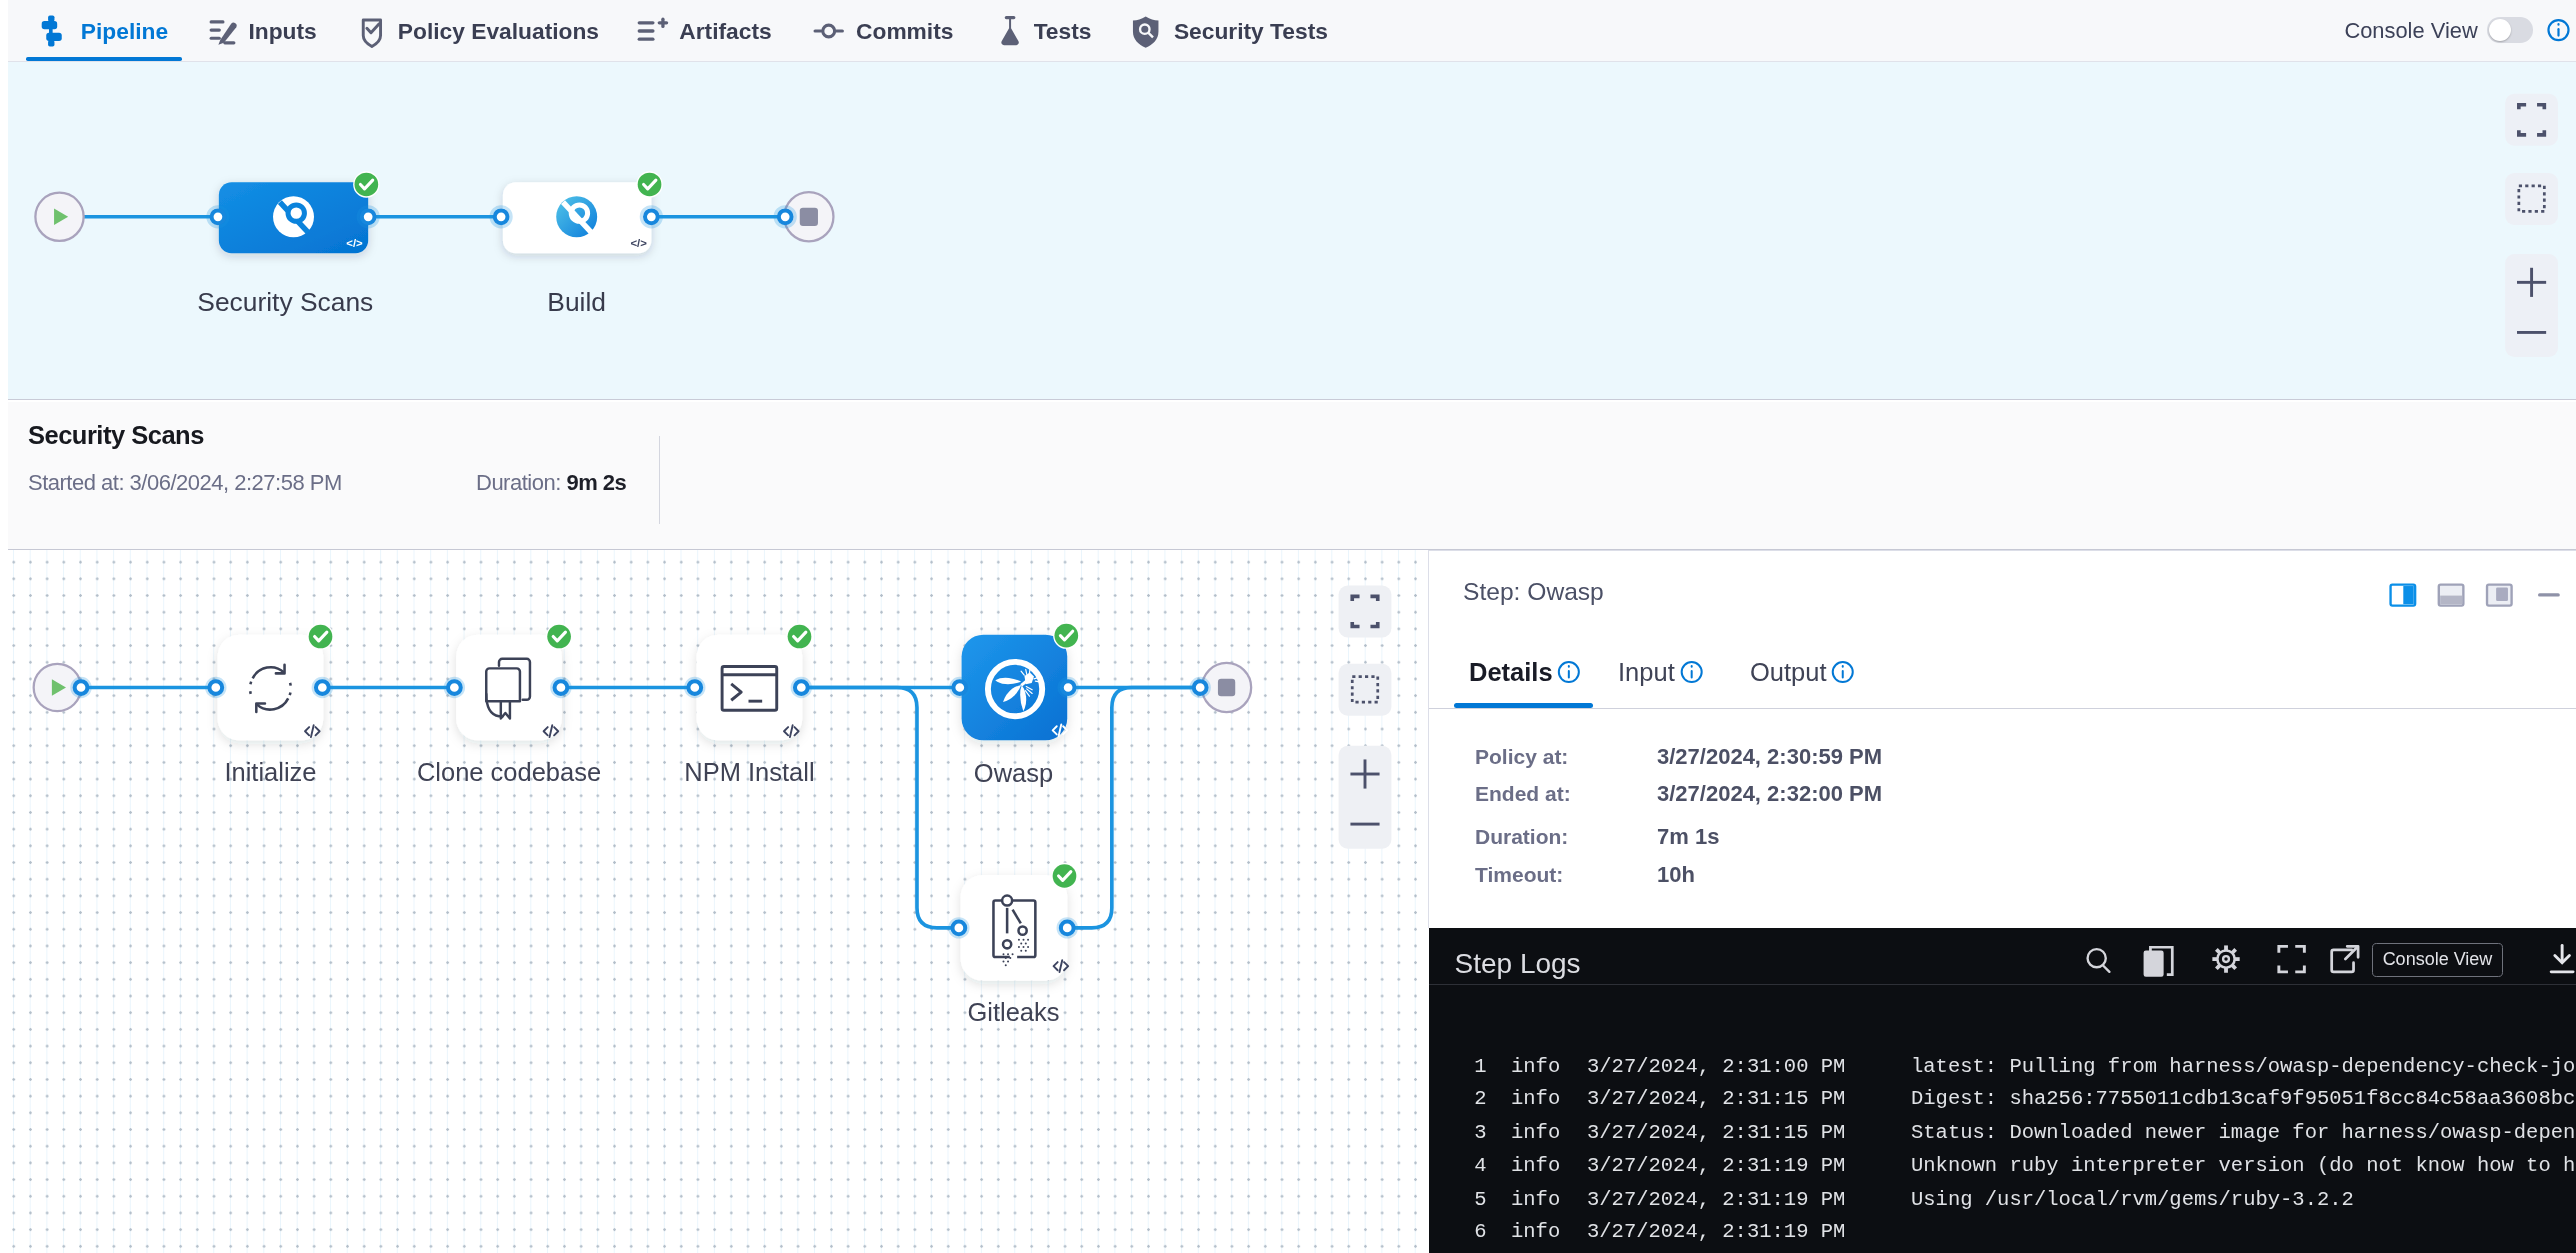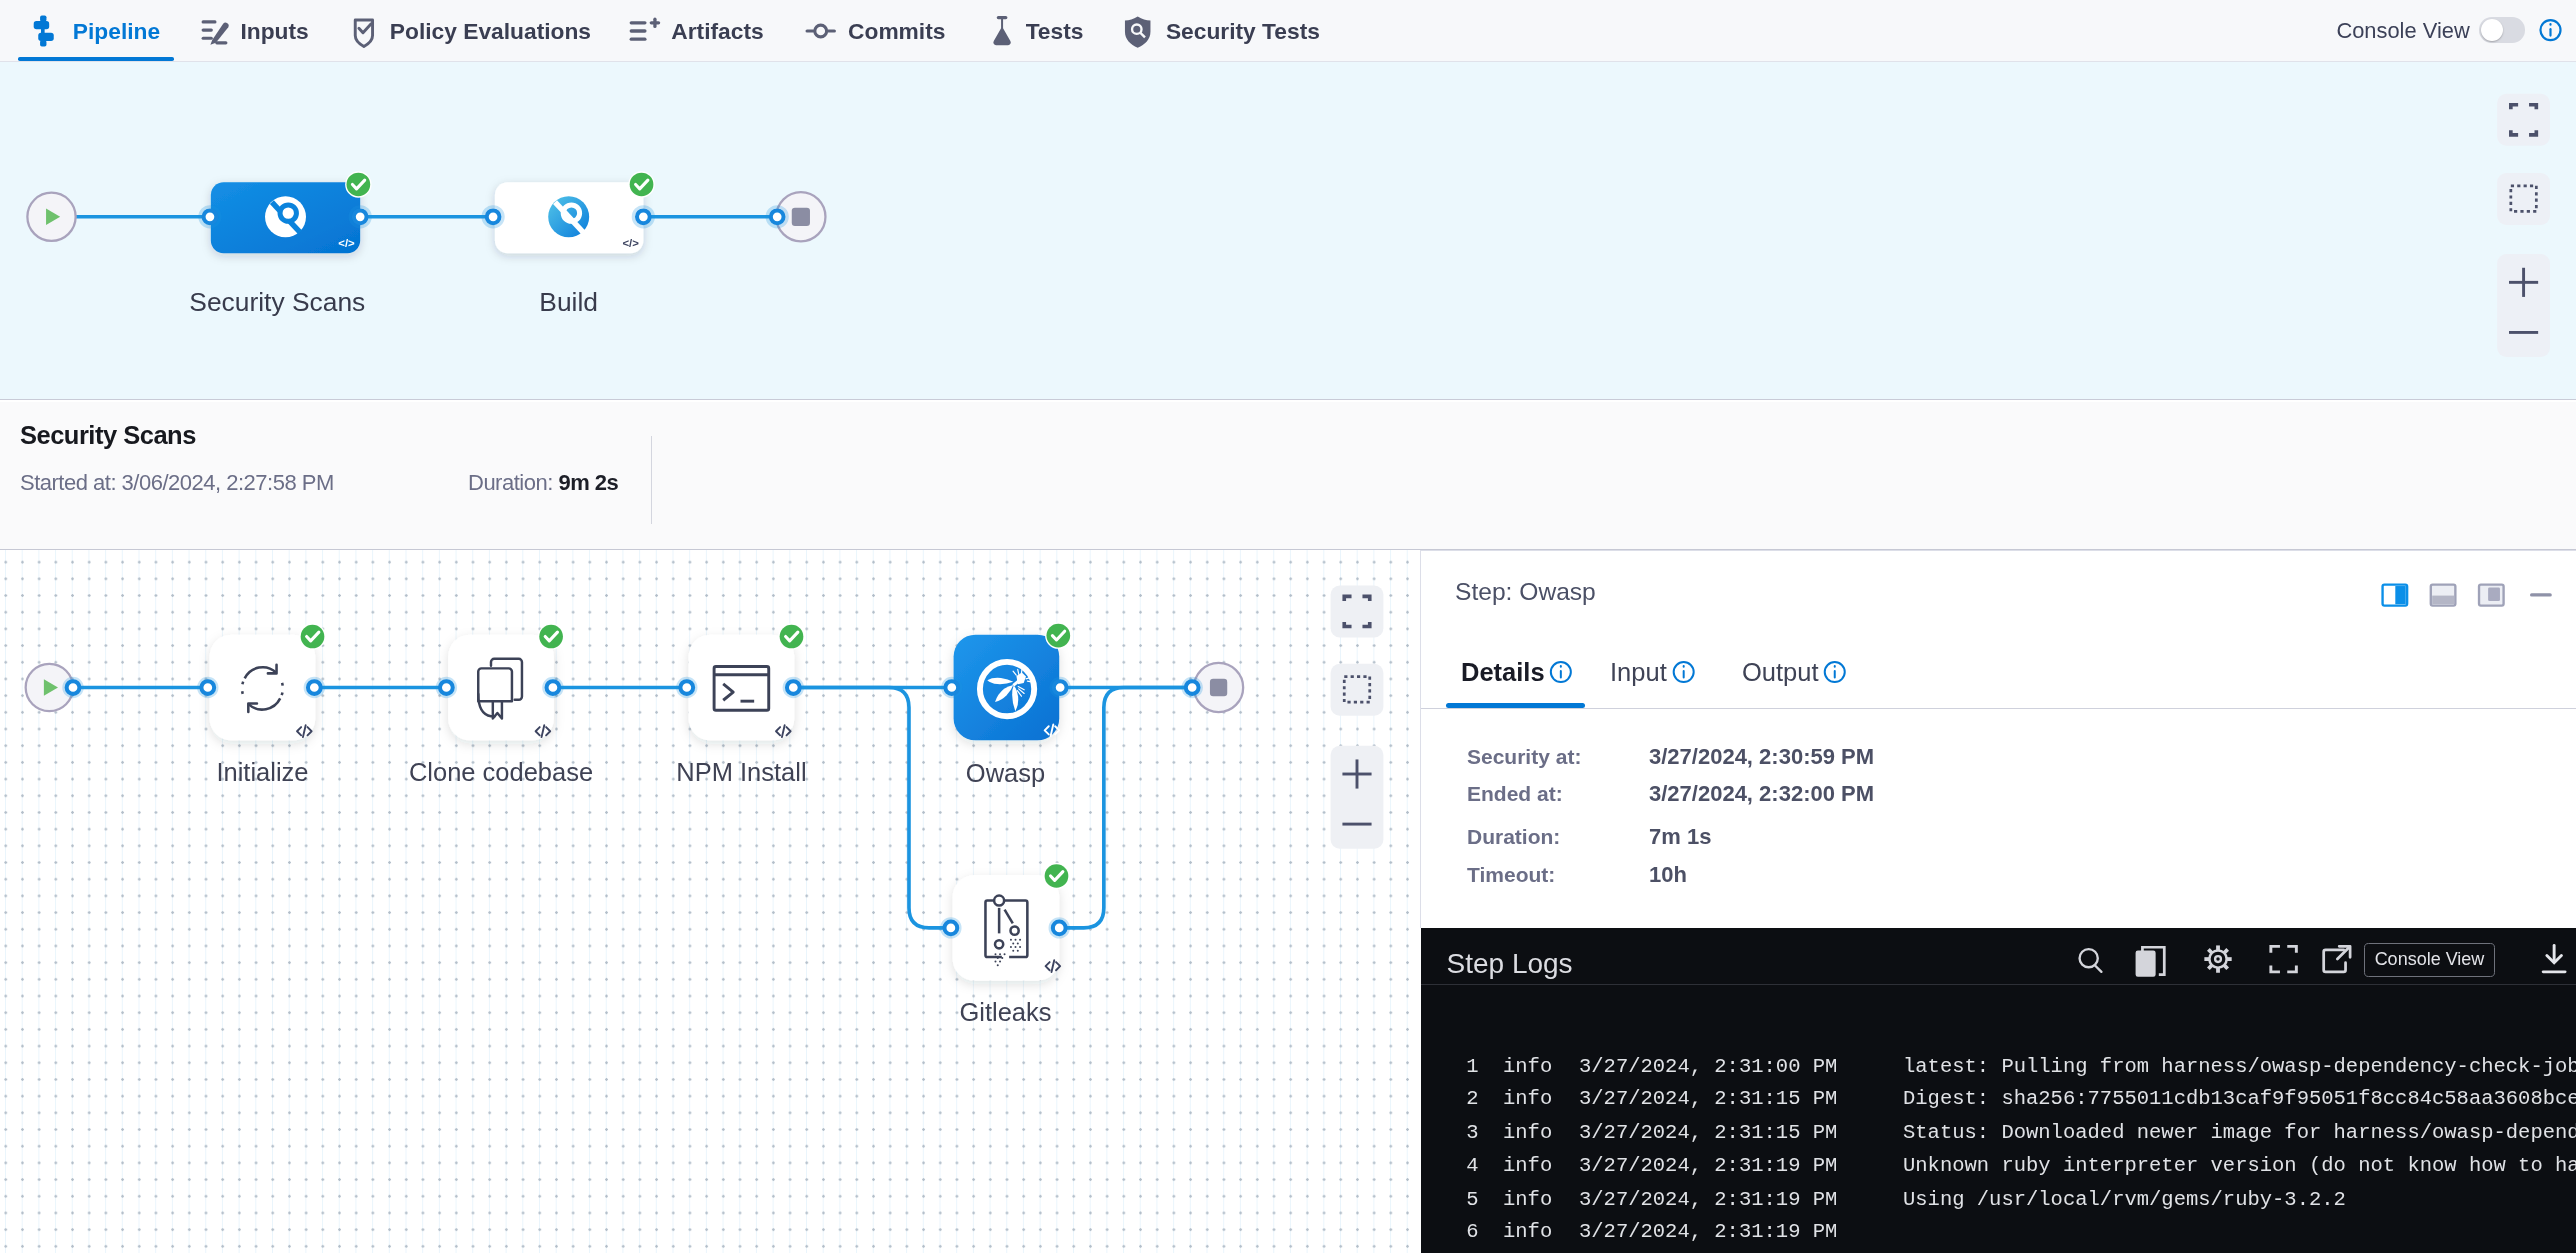--- a/index.html
+++ b/index.html
@@ -1,19 +1,19 @@
 <!DOCTYPE html>
 <html style="font-size:14.6px"><head>
 <meta charset="utf-8">
 <style>
   * { margin:0; padding:0; box-sizing:border-box; }
   html,body { width:2576px; height:1253px; overflow:hidden; background:#ffffff;
     font-family:"Liberation Sans", sans-serif; }
   .abs { position:absolute; }
-  #page { position:relative; width:2124px; height:1253px; }
+  #page { position:relative; width:2124px; height:1253px;margin-left:8px; }
 
   
   #navbar { left:0; top:0; width:2576px; height:62px; background:#f7f8fa;
     border-bottom:0.9px solid #e0e2ea; }
   #tab-underline { left:18px; top:57px; width:156px; height:3.6px; background:#0278d5; border-radius:1.8px; }
   #toggle { left:2479px; top:17.3px; width:46px; height:25.5px; background:#d9dbe2; border-radius:12.8px; }
   #toggle-knob { position:absolute; left:1.8px; top:1.8px; width:22px; height:22px; background:#ffffff; border-radius:50%; box-shadow:0 0.9px 1.8px rgba(0,0,0,0.25); }
 
   
   #stagecanvas { left:0; top:62px; width:2576px; height:338px; background:#ecf8fd; border-bottom:1.8px solid #c9cbd7; overflow:hidden; }
@@ -471,21 +471,21 @@
           <path d="M153 132 v7"></path>
           <path d="M153 126.5 v0.6"></path>
         <circle cx="288" cy="133" r="11"></circle>
           <path d="M288 132 v7"></path>
           <path d="M288 126.5 v0.6"></path>
         <circle cx="454" cy="133" r="11"></circle>
           <path d="M454 132 v7"></path>
           <path d="M454 126.5 v0.6"></path>
       </g>
     </svg>
-    <div class="drow-l" style="top:194px;">Security at:</div>
+    <div class="drow-l" style="top:194px;">Policy at:</div>
       <div class="drow-v" style="top:193px;">3/27/2024, 2:30:59 PM</div>
     <div class="drow-l" style="top:231px;">Ended at:</div>
       <div class="drow-v" style="top:230px;">3/27/2024, 2:32:00 PM</div>
     <div class="drow-l" style="top:274px;">Duration:</div>
       <div class="drow-v" style="top:273px;">7m 1s</div>
     <div class="drow-l" style="top:312px;">Timeout:</div>
       <div class="drow-v" style="top:311px;">10h</div>
   </div>
 
   <div id="logs" class="abs">

